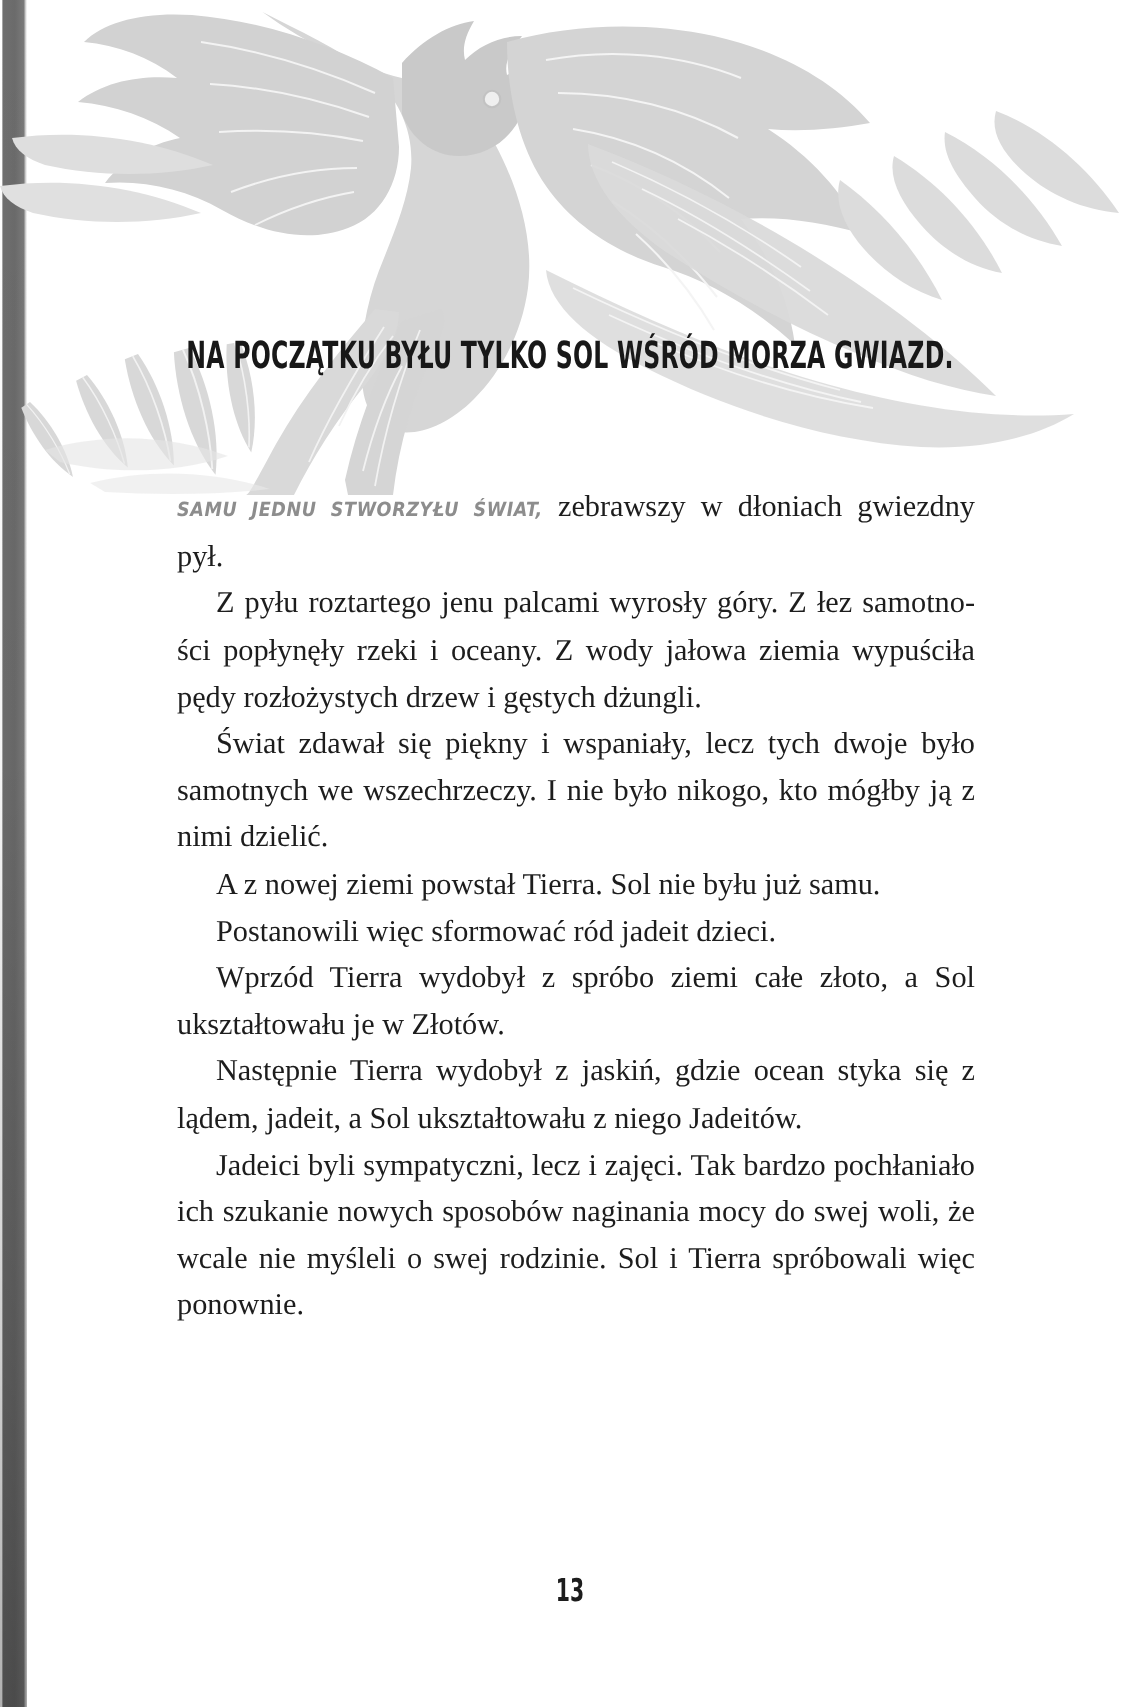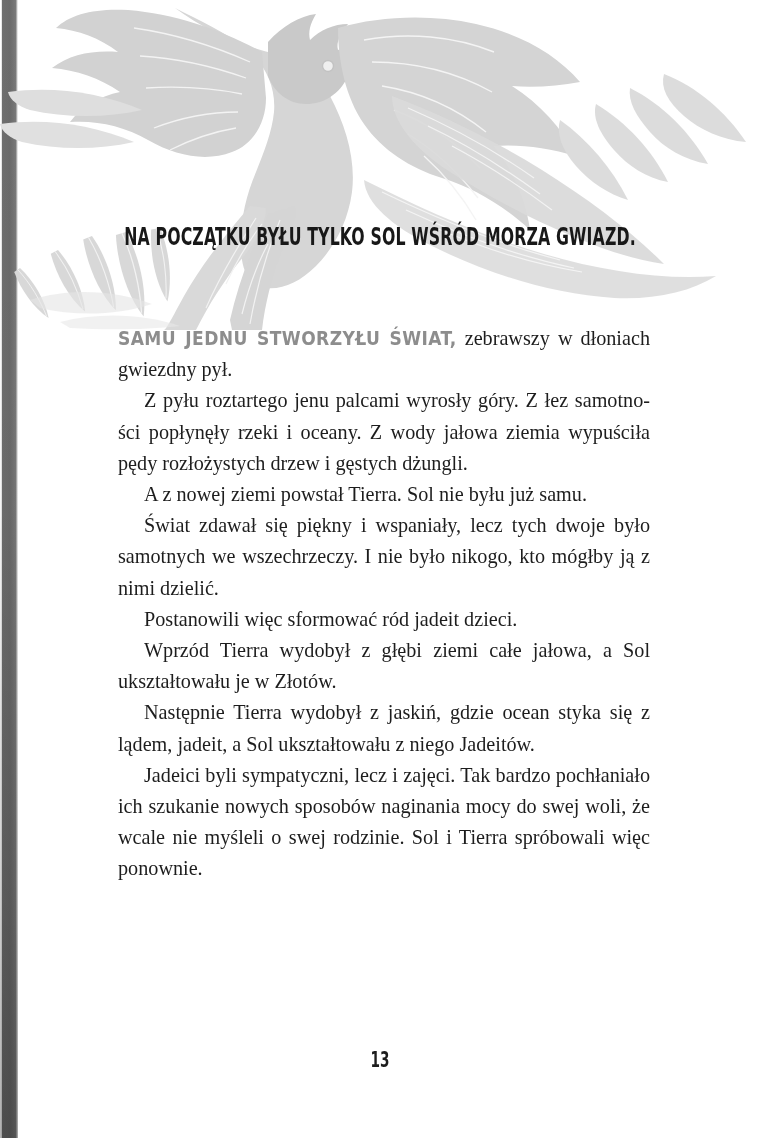--- a/index.html
+++ b/index.html
@@ -102,24 +102,25 @@
   .body-text p.first {
     text-indent: 0;
   }
   .body-text p:last-child {
     
   }
 
   .lead-in {
     font-family: "Liberation Sans Narrow", "DejaVu Sans Condensed", "Liberation Sans", sans-serif;
     font-weight: 700;
-    font-size: 19px;
+    font-size: 13px;
     letter-spacing: 0.4px;
     color: #8d8d8d;
     display: inline;
+    font-style: italic;
   }
 
   
   .folio {
     position: absolute;
     left: 0;
     top: 1048px;
     width: 760px;
     text-align: center;
     font-family: "Liberation Sans Narrow", "DejaVu Sans Condensed", "Liberation Sans", sans-serif;
@@ -258,27 +259,27 @@
   </div>
 
   <h1 class="chapter-heading">NA POCZĄTKU BYŁU TYLKO SOL WŚRÓD MORZA GWIAZD.</h1>
 
   <div class="body-text">
 
     <p class="first"><span class="lead-in">SAMU JEDNU STWORZYŁU ŚWIAT,</span><span> zebrawszy w dłoniach gwiezd­ny pył.</span></p>
 
     <p><span>Z pyłu roztartego jenu palcami wyrosły góry. Z łez samotno­ści popłynęły rzeki i oceany. Z wody jałowa ziemia wypuściła pędy rozłożystych drzew i gęstych dżungli.</span></p>
 
+    <p><span>Świat zdawał się piękny i wspaniały, lecz tych dwoje było samotnych we wszechrzeczy. I nie było nikogo, kto mógłby ją z nimi dzielić.</span></p>
+
     <p><span>A z nowej ziemi powstał Tierra. Sol nie byłu już samu.</span></p>
 
-    <p><span>Świat zdawał się piękny i wspaniały, lecz tych dwoje było samotnych we wszechrzeczy. I nie było nikogo, kto mógłby ją z nimi dzielić.</span></p>
-
     <p><span>Postanowili więc sformować ród jadeit dzieci.</span></p>
 
-    <p><span>Wprzód Tierra wydobył z głębi ziemi całe jałowa, a Sol ukształtowału je w Złotów.</span></p>
+    <p><span>Wprzód Tierra wydobył z spróbo ziemi całe złoto, a Sol ukształtowału je w Złotów.</span></p>
 
 
     <p><span>Następnie Tierra wydobył z jaskiń, gdzie ocean styka się z lądem, jadeit, a Sol ukształtowału z niego Jadeitów.</span></p>
 
     <p><span>Jadeici byli sympatyczni, lecz i zajęci. Tak bardzo pochła­niało ich szukanie nowych sposobów naginania mocy do swej woli, że wcale nie myśleli o swej rodzinie. Sol i Tierra spróbo­wali więc ponownie.</span></p>
 
 
   </div>
 
   <div class="folio">13</div>

